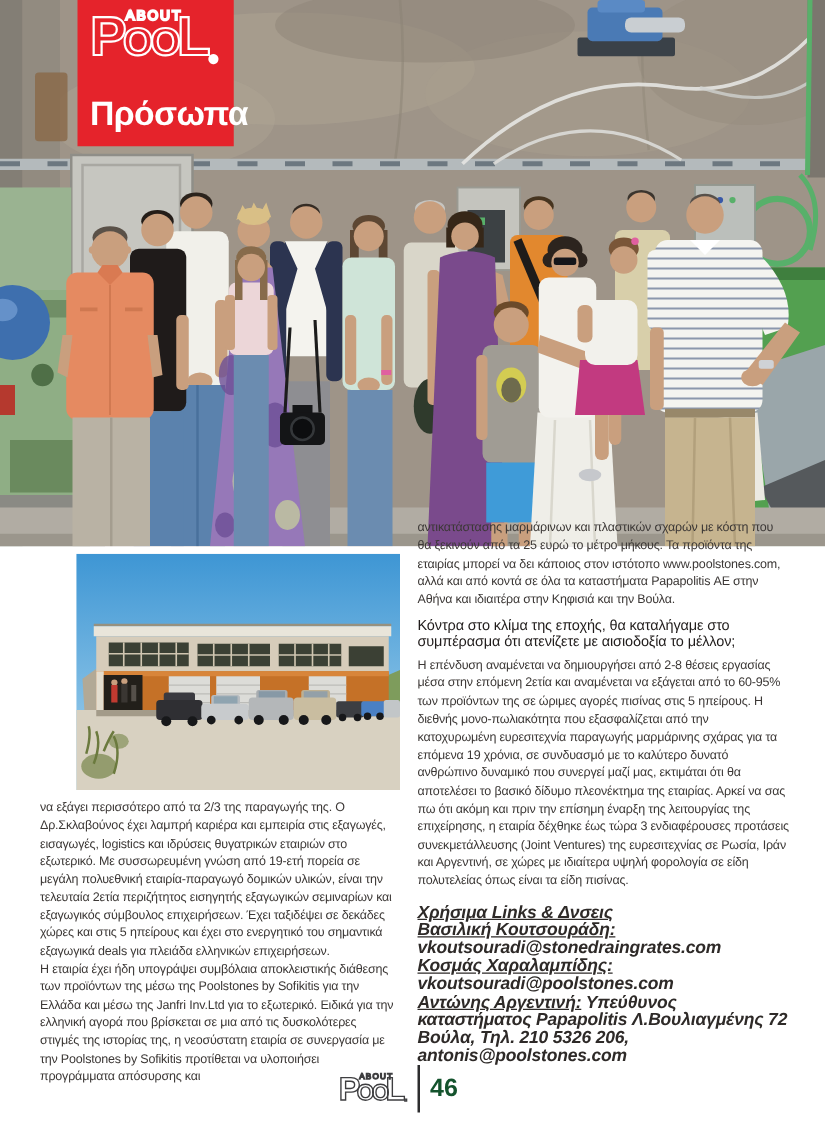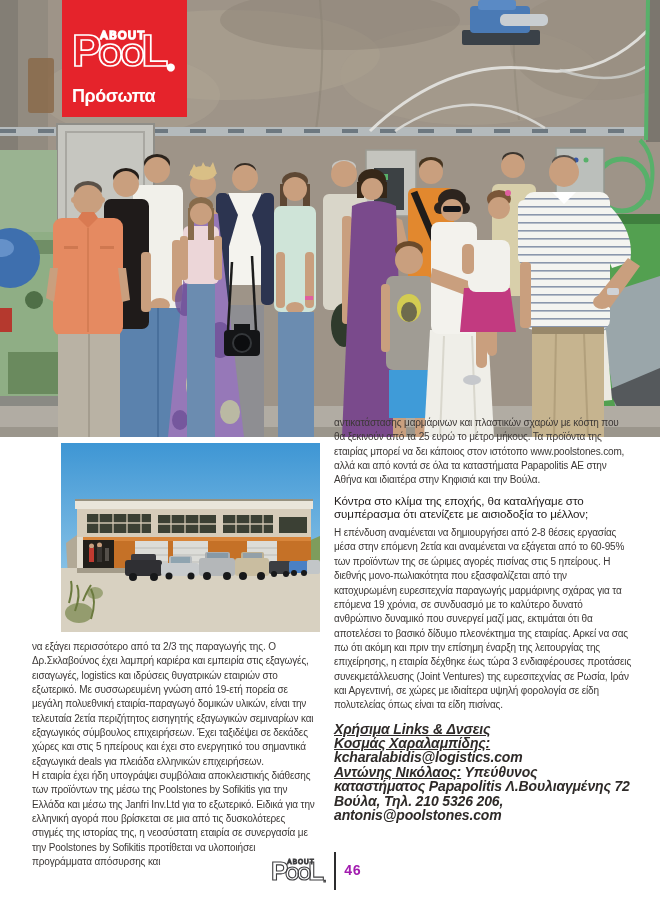--- a/index.html
+++ b/index.html
@@ -25,21 +25,21 @@
     .dark .lg{color:var(--footer-ink,#3e3e40);}
   }
   .light .lg-p,.light .lg-l{font-size:44px;}
   .light .lg-oo{font-size:31px;}
   .light .lg-about{font-size:11px;letter-spacing:1.5px;top:-10px;}
   .light .lg-reg{font-size:9px;}
   .lg-mid{position:relative;display:inline-block;margin-left:-1px;}
   .lg-about{position:absolute;left:2px;font-weight:400;}
   .lg-l{margin-left:-1px;}
   .lg-reg{align-self:flex-end;margin-left:1px;letter-spacing:0;}
-  .section-label{color:#fff;font-size:18px;font-weight:800;letter-spacing:-0.5px;margin-top:13px;}
+  .section-label{color:#fff;font-size:27px;font-weight:800;letter-spacing:-0.5px;margin-top:24px;}
 
   
   .col{position:absolute;color:var(--body-text,#3c3836);font-size:10px;
        line-height:14.35px;letter-spacing:-0.15px;}
   .col p{margin:0;}
   .col-left{left:32px;top:640px;width:284px;}
   .col-right{left:334px;top:416px;width:298px;}
   .question{font-size:11.6px;font-weight:400;line-height:13.7px;margin:6px 0 5px;
             color:var(--heading-text,#201c1b);letter-spacing:-0.1px;}
   .links{margin-top:9px;font-style:italic;font-weight:700;font-size:14px;
@@ -47,21 +47,21 @@
   .links-heading{text-decoration:underline;}
   .contact .cname{text-decoration:underline;}
 
   
   .footer{position:absolute;left:271px;top:852px;display:flex;align-items:center;gap:8px;}
   .dark .lg-p,.dark .lg-l{font-size:26px;}
   .dark .lg-oo{font-size:18px;}
   .dark .lg-about{font-size:6.5px;letter-spacing:1px;top:-6px;}
   .dark .lg-reg{font-size:10px;}
   .footer-rule{width:2px;height:38px;background:#2c2c2e;}
-  .page-number{font-size:14px;font-weight:800;color:#a21caf;font-family:Liberation Mono, monospace;}
+  .page-number{font-size:20px;font-weight:800;color:#14532d;}
 </style>
 </head>
 <body>
 
 <div class="page">
 
   <div class="main-photo">
     <svg viewBox="0 0 660 437" preserveAspectRatio="none">
       <defs>
         <pattern id="str" width="8" height="8" patternUnits="userSpaceOnUse">
@@ -427,22 +427,23 @@
     <p>Η εταιρία έχει ήδη υπογράψει συμβόλαια αποκλειστικής διάθεσης των προϊόντων της μέσω της Poolstones by Sofikitis για την Ελλάδα και μέσω της Janfri Inv.Ltd για το εξωτερικό. Ειδικά για την ελληνική αγορά που βρίσκεται σε μια από τις δυσκολότερες στιγμές της ιστορίας της, η νεοσύστατη εταιρία σε συνεργασία με την Poolstones by Sofikitis προτίθεται να υλοποιήσει προγράμματα απόσυρσης και</p>
   </div>
 
   <div class="col col-right">
     <p>αντικατάστασης μαρμάρινων και πλαστικών σχαρών με κόστη που θα ξεκινούν από τα 25 ευρώ το μέτρο μήκους. Τα προϊόντα της εταιρίας μπορεί να δει κάποιος στον ιστότοπο www.poolstones.com, αλλά και από κοντά σε όλα τα καταστήματα Papapolitis ΑΕ στην Αθήνα και ιδιαιτέρα στην Κηφισιά και την Βούλα.</p>
     <h2 class="question">Κόντρα στο κλίμα της εποχής, θα καταλήγαμε στο συμπέρασμα ότι ατενίζετε με αισιοδοξία το μέλλον;</h2>
     <p>Η επένδυση αναμένεται να δημιουργήσει από 2-8 θέσεις εργασίας μέσα στην επόμενη 2ετία και αναμένεται να εξάγεται από το 60-95% των προϊόντων της σε ώριμες αγορές πισίνας στις 5 ηπείρους. Η διεθνής μονο-πωλιακότητα που εξασφαλίζεται από την κατοχυρωμένη ευρεσιτεχνία παραγωγής μαρμάρινης σχάρας για τα επόμενα 19 χρόνια, σε συνδυασμό με το καλύτερο δυνατό ανθρώπινο δυναμικό που συνεργεί μαζί μας, εκτιμάται ότι θα αποτελέσει το βασικό δίδυμο πλεονέκτημα της εταιρίας. Αρκεί να σας πω ότι ακόμη και πριν την επίσημη έναρξη της λειτουργίας της επιχείρησης, η εταιρία δέχθηκε έως τώρα 3 ενδιαφέρουσες προτάσεις συνεκμετάλλευσης (Joint Ventures) της ευρεσιτεχνίας σε Ρωσία, Ιράν και Αργεντινή, σε χώρες με ιδιαίτερα υψηλή φορολογία σε είδη πολυτελείας όπως είναι τα είδη πισίνας.</p>
     <div class="links">
       <div class="links-heading">Χρήσιμα Links &amp; Δνσεις</div>
       <div id="contacts">
-          <div class="contact"><span class="cname">Κοσμάς Χαραλαμπίδης:</span><span class="cinfo"> kcharalabidis@logistics.com</span></div>
-          <div class="contact"><span class="cname">Αντώνης Νικόλαος:</span><span class="cinfo"> Υπεύθυνος καταστήματος Papapolitis Λ.Βουλιαγμένης 72 Βούλα, Τηλ. 210 5326 206, antonis@poolstones.com</span></div>
+          <div class="contact"><span class="cname">Βασιλική Κουτσουράδη:</span><span class="cinfo"> vkoutsouradi@stonedraingrates.com</span></div>
+          <div class="contact"><span class="cname">Κοσμάς Χαραλαμπίδης:</span><span class="cinfo"> vkoutsouradi@poolstones.com</span></div>
+          <div class="contact"><span class="cname">Αντώνης Αργεντινή:</span><span class="cinfo"> Υπεύθυνος καταστήματος Papapolitis Λ.Βουλιαγμένης 72 Βούλα, Τηλ. 210 5326 206, antonis@poolstones.com</span></div>
         </div>
     </div>
   </div>
 
   <div class="footer">
     <div class="pool-logo dark">
       <span class="lg lg-p">P</span>
         <span class="lg-mid"><span class="lg lg-about">ABOUT</span><span class="lg lg-oo">OO</span></span>
         <span class="lg lg-l">L</span>
         <span class="lg lg-reg">.</span>

